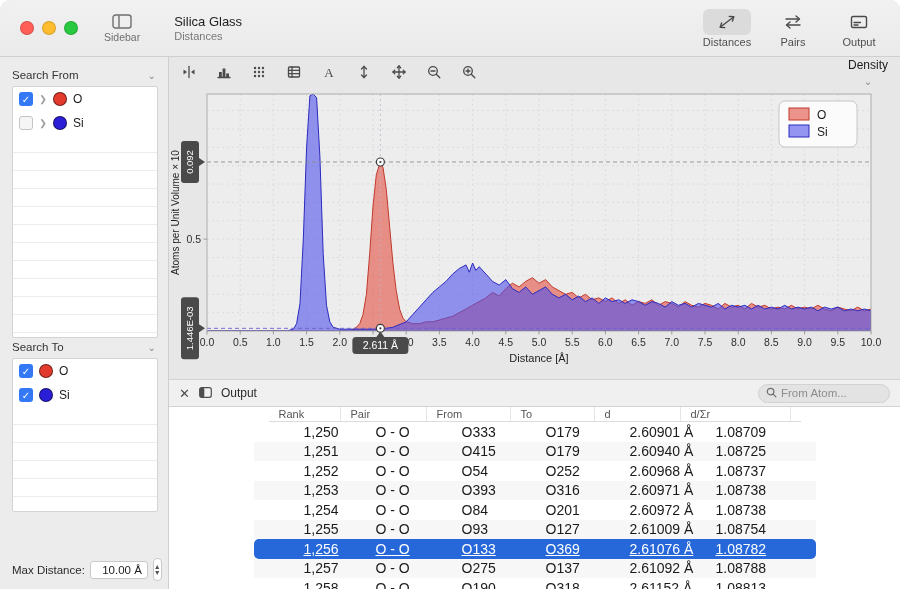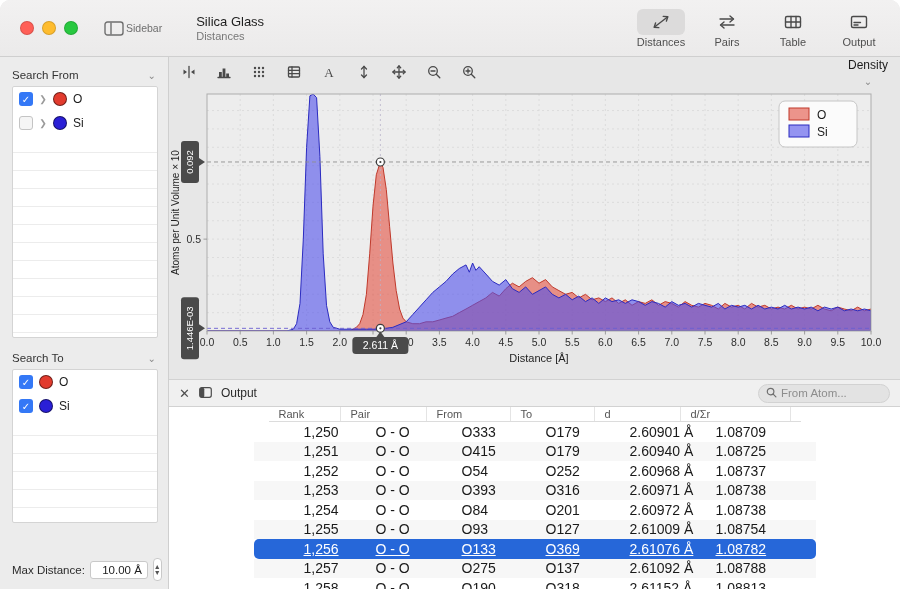--- a/index.html
+++ b/index.html
@@ -4,21 +4,21 @@
 <style>
   html,body{margin:0;padding:0;width:900px;height:589px;overflow:hidden;background:#fff;
     font-family:"Liberation Sans",sans-serif;-webkit-font-smoothing:antialiased;}
   .window{width:900px;height:589px;border-radius:10px 10px 0 0;overflow:hidden;background:#e7e7e7;
     display:flex;flex-direction:column;}
   
   .titlebar{height:56px;flex:0 0 56px;background:linear-gradient(#f2f1f1,#ebeaea);
     border-bottom:1px solid #cfcfcf;display:flex;align-items:center;}
   .lights{display:flex;gap:8px;padding-left:20px;}
   .light{width:12px;height:12px;border-radius:50%;display:inline-block;border:0.5px solid rgba(0,0,0,.15);}
-  .sidebar-btn{margin-left:26px;display:flex;flex-direction:row;align-items:center;gap:2px;color:#6f6f6f;}
+  .sidebar-btn{margin-left:26px;display:flex;flex-direction:column;align-items:center;gap:2px;color:#6f6f6f;}
   .sidebar-btn svg{display:block;}
   .sidebar-btn .lbl{font-size:10.5px;}
   .title-block{margin-left:34px;}
   .title{font-size:13px;font-weight:normal;color:#1d1d1d;text-align:right;}
   .subtitle{font-size:11px;color:#787878;margin-top:1px;}
   .toolbar-buttons{margin-left:auto;display:flex;gap:4px;padding-right:10px;}
   .tbtn{width:62px;display:flex;flex-direction:column;align-items:center;cursor:default;}
   .tbtn .pill{width:48px;height:26px;border-radius:6px;display:flex;align-items:center;justify-content:center;}
   .tbtn.selected .pill{background:#dcdbdb;}
   .tbtn .lbl{font-size:11px;color:#4f4f4f;margin-top:1px;white-space:nowrap;}
@@ -118,31 +118,20 @@
               <line x1="18" y1="12" x2="5" y2="12"></line>
               <polyline points="8,9 4.5,12 8,15"></polyline>
             </svg>
           </span>
           <span class="lbl">Pairs</span>
         </div>
         <div class="tbtn">
           <span class="pill">
             <svg width="22" height="18" viewBox="0 0 22 18">
               <rect x="3.5" y="3.5" width="15" height="11" rx="1.5"></rect>
-              <line x1="3.5" y1="9" x2="18.5" y2="9"></line>
-              <line x1="9" y1="3.5" x2="9" y2="14.5"></line>
-              <line x1="14" y1="3.5" x2="14" y2="14.5"></line>
-            </svg>
-          </span>
-          <span class="lbl">Table</span>
-        </div>
-        <div class="tbtn">
-          <span class="pill">
-            <svg width="22" height="18" viewBox="0 0 22 18">
-              <rect x="3.5" y="3.5" width="15" height="11" rx="1.5"></rect>
               <line x1="6" y1="9.5" x2="12.5" y2="9.5"></line>
               <line x1="6" y1="12" x2="10" y2="12"></line>
             </svg>
           </span>
           <span class="lbl">Output</span>
         </div>
       </div>
   </header>
 
   <div class="content">
@@ -172,21 +161,21 @@
           <div class="lfill"></div>
           <div class="lfill"></div>
           <div class="lfill"></div>
           <div class="lfill"></div>
           <div class="lfill"></div>
           <div class="lfill"></div>
           <div class="lfill"></div>
           <div class="lfill"></div>
         </div>
 
-      <div class="sec-head" style="margin-top:12px;">
+      <div class="sec-head" style="margin-top:1px;">
         <span>Search To</span>
         <span class="chev">⌄</span>
       </div>
       <div class="listbox to" id="list-to">
           <div class="lrow">
             <span class="cb on">✓</span>
             <span class="atom" style="background: rgb(226, 59, 46);"></span>
             <span class="alabel">O</span>
           </div>
           <div class="lrow">

